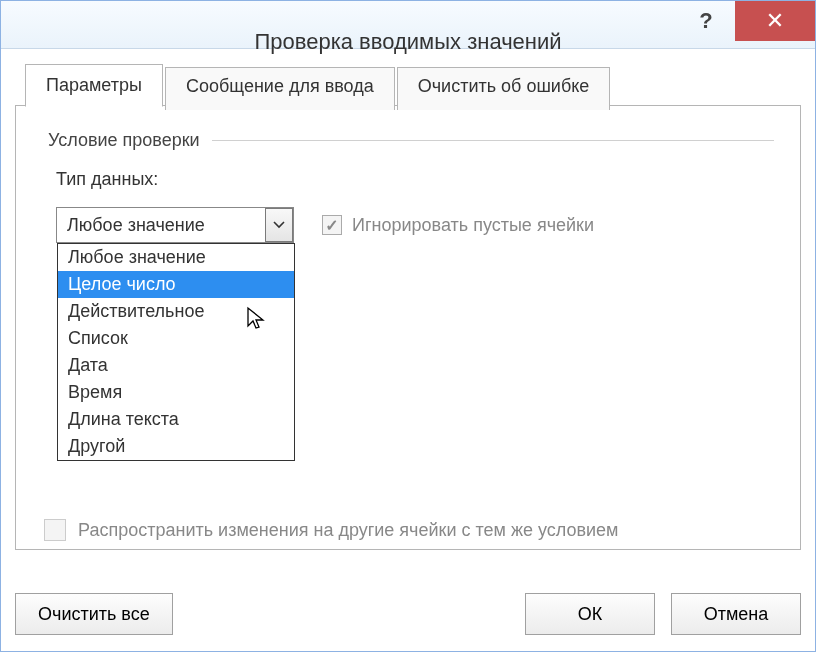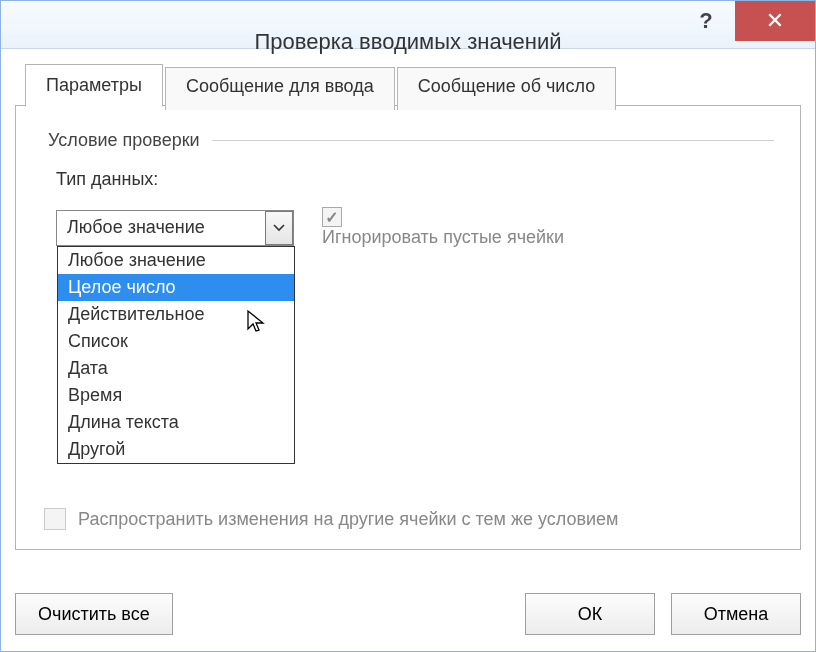--- a/index.html
+++ b/index.html
@@ -149,23 +149,22 @@
       cursor: pointer;
       border: 1px solid #7a7a7a;
       margin: 0px;
     }
     .combobox-btn svg {
       width: 12px;
       height: 8px;
     }
     .checkbox-row {
       display: flex;
-      align-items: flex-start;
+      align-items: center;
       margin-left: 28px;
-      flex-direction: column;
     }
     .checkbox {
       width: 20px;
       height: 20px;
       border: 1px solid #aaa;
       background: #f4f4f4;
       display: flex;
       align-items: center;
       justify-content: center;
       margin-right: 10px;
@@ -202,21 +201,21 @@
       position: absolute;
       left: 188px;
       top: 62px;
       z-index: 20;
       pointer-events: none;
     }
     .propagate-row {
       display: flex;
       align-items: center;
       position: absolute;
-      bottom: 19px;
+      bottom: 8px;
       left: 28px;
     }
     .propagate-checkbox {
       width: 22px;
       height: 22px;
       border: 1px solid #ccc;
       background: #f4f4f4;
       margin-right: 12px;
     }
     .propagate-label {
@@ -293,21 +292,21 @@
   <div class="dialog-layout">
     <div class="main-box">
       <div class="tab-strip">
         <div class="tab active">
           <span>Параметры</span>
         </div>
         <div class="tab inactive">
           <span>Сообщение для ввода</span>
         </div>
         <div class="tab inactive">
-          <span>Сообщение об число</span>
+          <span>Очистить об ошибке</span>
         </div>
       </div>
 
       <div class="panel-body">
         <div class="groupbox-header">
           <span class="groupbox-label">Условие проверки</span>
           <div class="groupbox-line"></div>
         </div>
 
         <div class="field-label">Тип данных:</div>

